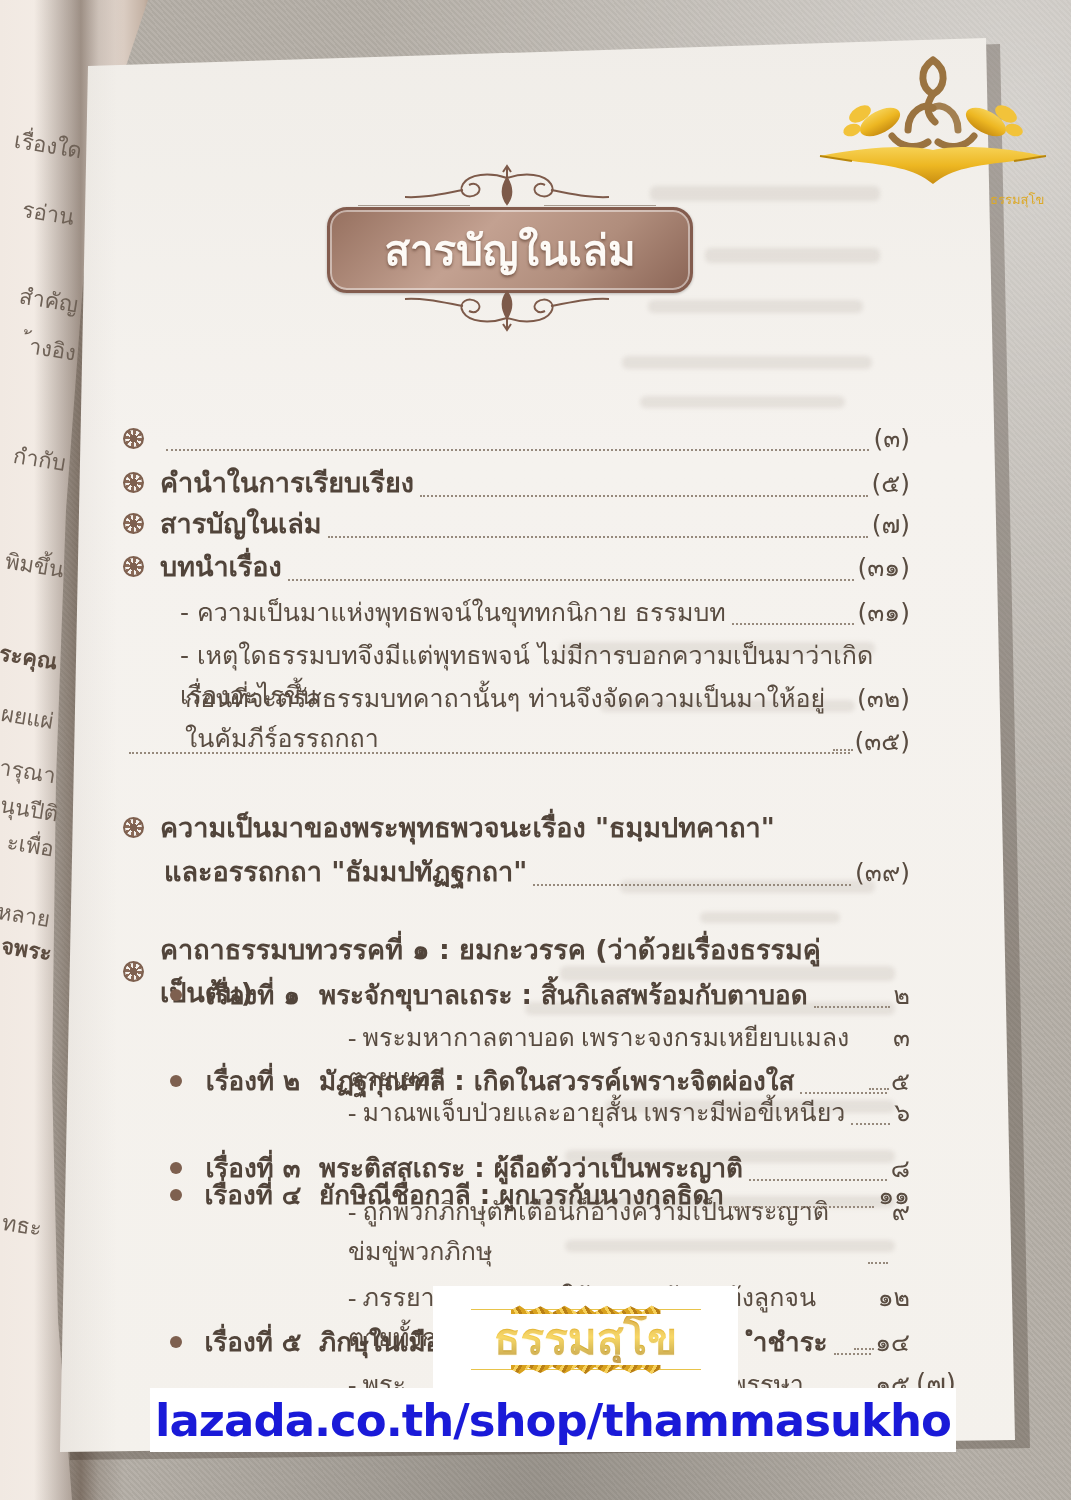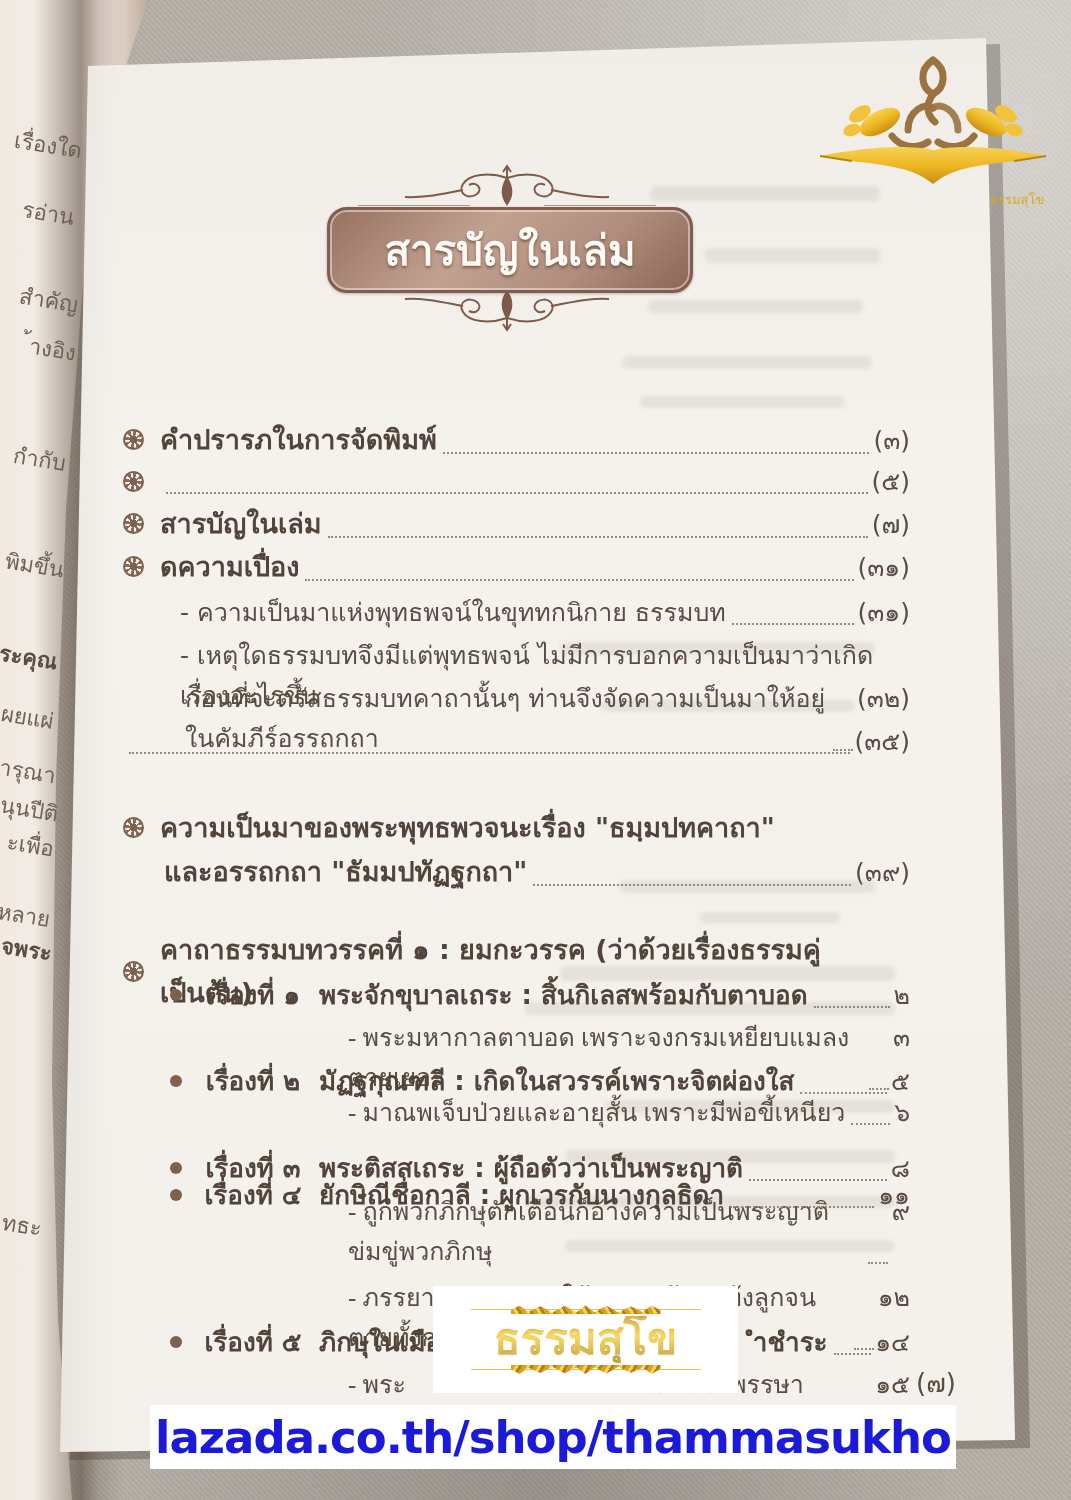--- a/index.html
+++ b/index.html
@@ -86,21 +86,21 @@
   }
   .badge-text{
     font-size:44px;font-weight:bold;line-height:1.05;
     background:linear-gradient(180deg,#c78f1c 0%,#f4ca3e 45%,#caa32a 70%,#a8741a 100%);
     -webkit-background-clip:text;background-clip:text;color:transparent;
     text-shadow:0 1px 1px rgba(255,240,180,.35);
   }
   
   .urlbar{
     left:150px;top:1388px;width:806px;height:64px;background:#ffffff;
-    display:flex;align-items:center;justify-content:center;margin-top:17px;
+    display:flex;align-items:center;justify-content:center;
   }
   .url-text{color:#1a1ad8;font-weight:bold;font-size:45px;letter-spacing:-1px;}
   .folio{left:896px;top:1362px;width:80px;text-align:center;color:#5a4c41;font-size:26px;}
 </style>
 </head>
 <body>
 
 <div class="abs left-page"></div>
 <div class="abs gutter"></div>
 <div class="abs left-frags">
@@ -160,38 +160,38 @@
       <path d="M110,2 L110,14 M106,8 L110,2 L114,8"></path>
       <path d="M110,14 C92,8 72,10 66,20 C60,30 72,36 80,30 C86,25 80,17 72,21"></path>
       <path d="M110,14 C128,8 148,10 154,20 C160,30 148,36 140,30 C134,25 140,17 148,21"></path>
       <path d="M66,26 C44,30 28,34 8,33 M154,26 C176,30 192,34 212,33"></path>
       <path d="M110,14 C104,24 104,32 110,40 C116,32 116,24 110,14" fill="#7d5a4a"></path>
     </g>
   </svg>
 
   <div class="trow" style="top:418px">
     <span class="rosette"></span>
-    <span class="bold">คำปรารภในการจัดพิมพ์</span>
     <span class="lead"></span>
     <span class="pgnum">(๓)</span>
   </div>
   <div class="trow" style="top:461px">
     <span class="rosette"></span>
+    <span class="bold">คำนำในการเรียบเรียง</span>
     <span class="lead"></span>
     <span class="pgnum">(๕)</span>
   </div>
   <div class="trow" style="top:502px">
     <span class="rosette"></span>
     <span class="bold">สารบัญในเล่ม</span>
     <span class="lead"></span>
     <span class="pgnum">(๗)</span>
   </div>
   <div class="trow" style="top:545px">
     <span class="rosette"></span>
-    <span class="bold">ดความเปื่อง</span>
+    <span class="bold">บทนำเรื่อง</span>
     <span class="lead"></span>
     <span class="pgnum">(๓๑)</span>
   </div>
 
   <div class="trow" style="top:592px">
     <span class="indent1">- ความเป็นมาแห่งพุทธพจน์ในขุททกนิกาย ธรรมบท</span>
     <span class="lead"></span>
     <span class="pgnum">(๓๑)</span>
   </div>
   <div class="trow" style="top:635px">

